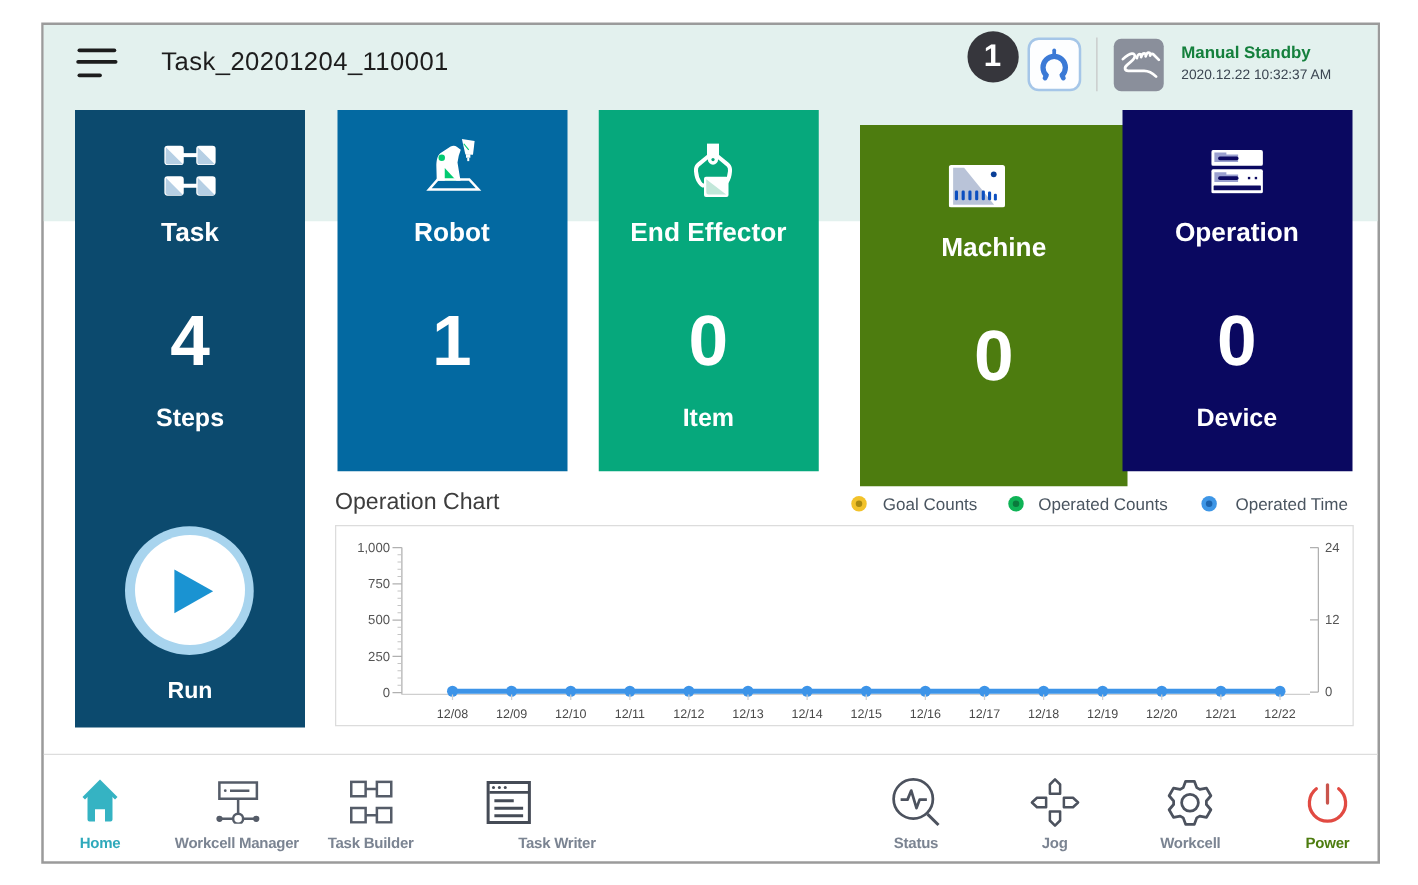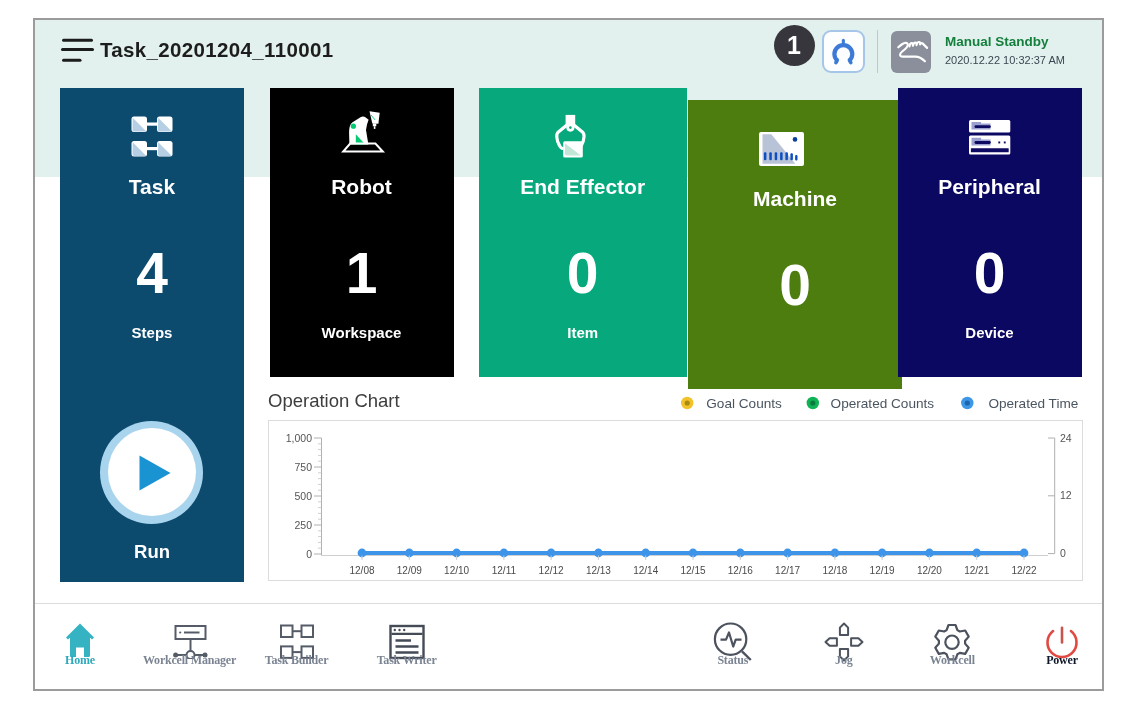--- a/index.html
+++ b/index.html
@@ -3,36 +3,36 @@
 <meta charset="utf-8">
 <style>
   * { margin:0; padding:0; box-sizing:border-box; }
   html,body { width:1134px; height:708px; background:#fff; font-family:"Liberation Sans", sans-serif; overflow:hidden; }
   .abs { position:absolute; }
   .frame { position:absolute; left:33px; top:18px; width:1071px; height:673px; border:2px solid #9b9b9b; background:#fff; }
   .header { position:absolute; left:35px; top:20px; width:1067px; height:157px; background:#e3f1ee; }
   .card { position:absolute; color:#fff; text-align:center; }
   .card .lbl { position:absolute; left:0; width:100%; top:87px; font-size:21px; font-weight:bold; }
   .card .num { position:absolute; left:0; width:100%; top:157.5px; font-size:57px; font-weight:bold; line-height:55px; }
-  .card .sub { position:absolute; left:0; width:100%; top:236px; font-size:15px; font-weight:bold; }
+  .card .sub { position:absolute; left:0; width:100%; top:236px; font-size:20px; font-weight:bold; }
   .navitem { position:absolute; text-align:center; }
-  .navlbl { position:absolute; left:0; width:100%; top:35px; font-size:12px; font-weight:bold; color:#7b8492; line-height:15px; letter-spacing:-0.2px;font-family:Liberation Serif, serif; }
+  .navlbl { position:absolute; left:0; width:100%; top:49px; font-size:12px; font-weight:bold; color:#7b8492; line-height:15px; letter-spacing:-0.2px; }
   .nico { position:absolute; left:50%; transform:translateX(-50%); }
 </style>
 </head>
 <body>
 <div class="frame"></div>
 <div class="header"></div>
 
 <svg class="abs" style="left:60px;top:36px;" width="36" height="28" viewBox="0 0 36 28">
   <line x1="3.5" y1="4.2" x2="31.5" y2="4.2" stroke="#1c1c1c" stroke-width="3" stroke-linecap="round"></line>
   <line x1="2.5" y1="13.4" x2="32.5" y2="13.4" stroke="#1c1c1c" stroke-width="3" stroke-linecap="round"></line>
   <line x1="3.5" y1="24.2" x2="20" y2="24.2" stroke="#1c1c1c" stroke-width="3" stroke-linecap="round"></line>
 </svg>
-<div class="abs" style="left:100px;top:38px;font-size:20.5px;font-weight:bold;color:#1d1d1d;letter-spacing:0.35px;">Task_20201204_110001</div>
+<div class="abs" style="left:129px;top:38px;font-size:20.5px;font-weight:normal;color:#1d1d1d;letter-spacing:0.35px;">Task_20201204_110001</div>
 
 <div class="abs" style="left:773.5px;top:25px;width:41px;height:41px;border-radius:50%;background:#36363c;color:#fff;font-size:25px;font-weight:bold;line-height:41px;text-align:center;">1</div>
 
 <div class="abs" style="left:821.5px;top:30px;width:43px;height:43px;border:2px solid #a5c6e8;border-radius:9px;background:#fdfeff;"></div>
 <svg class="abs" style="left:829.4px;top:36px;" width="29" height="30" viewBox="0 0 29 30">
   <line x1="14.35" y1="4.2" x2="14.35" y2="9.5" stroke="#3b7ad6" stroke-width="3.0" stroke-linecap="round"></line>
   <path d="M 8.02,24.33 A 8.95,8.95 0 1 1 20.68,24.33" fill="none" stroke="#3b7ad6" stroke-width="4.2"></path>
   <line x1="8.2" y1="24.1" x2="7.0" y2="26.5" stroke="#3b7ad6" stroke-width="3.8" stroke-linecap="round"></line>
   <line x1="20.5" y1="24.1" x2="21.7" y2="26.5" stroke="#3b7ad6" stroke-width="3.8" stroke-linecap="round"></line>
 </svg>
@@ -71,37 +71,36 @@
   <div class="num">4</div>
   <div class="sub">Steps</div>
   <div class="abs" style="left:40px;top:332.5px;width:103px;height:103px;border-radius:50%;background:#a8d4ee;"></div>
   <div class="abs" style="left:47.5px;top:340px;width:88px;height:88px;border-radius:50%;background:#fff;"></div>
   <svg class="abs" style="left:78px;top:366px;" width="34" height="38" viewBox="0 0 34 38">
     <path d="M1.5,1.5 L32.5,19 L1.5,36.5 Z" fill="#1a93d2"></path>
   </svg>
   <div class="abs" style="left:0;width:100%;top:453px;font-size:18.5px;font-weight:bold;">Run</div>
 </div>
 
-<div class="card" style="left:269.5px;top:88px;width:184px;height:289px;background:#000000;">
+<div class="card" style="left:269.5px;top:88px;width:184px;height:289px;background:#0369a1;">
   <svg class="abs" style="left:68.5px;top:16px;" width="48" height="54" viewBox="0 0 48 54">
     <path d="M 11.4,40.5 L 11.1,29.5 C 11.1,25.0 11.6,20.8 14.2,18.6 L 22.5,13.2 C 24.3,12.2 26.3,12.5 27.4,13.3 L 30.6,15.8 L 29.0,20.5 L 28.0,26.0 L 30.4,40.5 Z" fill="#fff"></path>
     <path d="M 17.8,30.3 L 17.8,40.6 L 27.2,40.6 Z" fill="#02ca71"></path>
     <circle cx="15.4" cy="22.2" r="2.6" fill="#02ca71"></circle>
     <path d="M 31.5,7.2 L 41.7,8.7 L 40.4,19.8 L 34.3,19.6 Z" fill="#fff"></path>
     <line x1="33.0" y1="11.0" x2="37.0" y2="15.9" stroke="#02ca71" stroke-width="0.9"></line>
     <rect x="34.8" y="19.4" width="3.5" height="2.8" fill="#fff"></rect>
     <rect x="35.8" y="22.2" width="1.6" height="2.7" fill="#fff"></rect>
     <path d="M 12.2,39.5 L 37.4,39.5 L 44.8,47.6 L 5.2,47.6 Z" fill="none" stroke="#fff" stroke-width="2"></path>
   </svg>
   <div class="lbl">Robot</div>
   <div class="num">1</div>
-  <div class="sub">Workspace</div>
-</div>
-
-<div class="card" style="left:478.7px;top:88px;width:208px;height:289px;background:#06a87c;">
+</div>
+
+<div class="card" style="left:478.7px;top:88px;width:176px;height:289px;background:#06a87c;">
   <svg class="abs" style="left:71.3px;top:20px;" width="42" height="54" viewBox="0 0 42 54">
     <rect x="15.6" y="6.9" width="9.6" height="10.2" fill="#fff"></rect>
     <path d="M 17.5,16.4 L 8.4,23.9 C 7.0,25.2 6.6,27.0 6.8,29.0 C 7.0,32.0 8.0,35.5 9.7,38.0 C 10.4,39.1 11.3,40.0 12.4,40.4" fill="none" stroke="#fff" stroke-width="3.2" stroke-linecap="round" stroke-linejoin="round"></path>
     <path d="M 23.3,16.4 L 32.4,23.9 C 33.8,25.2 34.2,27.0 34.0,29.0 C 33.8,32.0 32.8,35.5 31.1,38.0 C 30.4,39.1 29.5,40.0 28.4,40.4" fill="none" stroke="#fff" stroke-width="3.2" stroke-linecap="round" stroke-linejoin="round"></path>
     <circle cx="20.4" cy="19.6" r="4.1" fill="#fff"></circle>
     <circle cx="20.4" cy="19.6" r="1.3" fill="#06a87c"></circle>
     <rect x="13.2" y="33.3" width="19.6" height="16.2" rx="1.6" fill="#fff"></rect>
     <path d="M 15.0,35.3 L 30.9,47.6 L 17.0,47.6 a2,2 0 0 1 -2,-2 Z" fill="#c2e7d9"></path>
   </svg>
   <div class="lbl">End Effector</div>
@@ -133,21 +132,21 @@
     <rect x="0" y="0" width="41.3" height="12.6" rx="1.5" fill="#fff"></rect>
     <path d="M 2.5,1.9 L 12.1,1.9 L 12.1,3.6 L 21.5,3.6 L 21.5,9.6 L 2.5,9.6 Z" fill="#9aa0cf"></path>
     <rect x="5.5" y="5.2" width="16.3" height="2.9" rx="1.4" fill="#0d0a62"></rect>
     <rect x="0" y="15.4" width="41.3" height="19.2" rx="1.5" fill="#fff"></rect>
     <path d="M 2.5,17.8 L 12.1,17.8 L 12.1,19.5 L 21.5,19.5 L 21.5,25.5 L 2.5,25.5 Z" fill="#9aa0cf"></path>
     <rect x="5.5" y="21.0" width="16.3" height="2.9" rx="1.4" fill="#0d0a62"></rect>
     <rect x="29.3" y="21.5" width="1.9" height="1.9" fill="#0d0a62"></rect>
     <rect x="34.8" y="21.5" width="1.9" height="1.9" fill="#0d0a62"></rect>
     <rect x="1.9" y="28.3" width="37.8" height="3.9" rx="0.5" fill="#0d0a62"></rect>
   </svg>
-  <div class="lbl">Peripheral</div>
+  <div class="lbl">Operation</div>
   <div class="num">0</div>
   <div class="sub">Device</div>
 </div>
 
 <div class="abs" style="left:268px;top:390px;font-size:18.5px;font-weight:normal;color:#3d3d3d;">Operation Chart</div>
 
 <svg class="abs" style="left:660px;top:392px;" width="434" height="22" viewBox="0 0 434 22">
   <circle cx="27.2" cy="11" r="6.2" fill="#f2c22a"></circle>
     <circle cx="27.2" cy="11" r="2.6" fill="#a98a10"></circle>
   <text x="46.3" y="15.7" font-size="13.6" fill="#4a5560">Goal Counts</text>
@@ -293,21 +292,21 @@
       <rect x="22.5" y="2.5" width="11.5" height="11.5"></rect>
       <line x1="13.5" y1="8.2" x2="22.5" y2="8.2"></line>
       <rect x="2" y="23.4" width="11.5" height="11.5"></rect>
       <rect x="22.5" y="23.4" width="11.5" height="11.5"></rect>
       <line x1="13.5" y1="29.1" x2="22.5" y2="29.1"></line>
     </g>
   </svg>
   <div class="navlbl">Task Builder</div>
 </div>
 
-<div class="navitem" style="left:336.6px;top:618px;width:140px;height:66px;">
+<div class="navitem" style="left:336.6px;top:618px;width:140px;height:66px;text-align:right;">
   <svg class="nico" style="top:5.7px;" width="37" height="36" viewBox="0 0 37 36">
     <rect x="2" y="2" width="33" height="32" fill="none" stroke="#454b56" stroke-width="2.4"></rect>
     <line x1="3" y1="9.8" x2="34" y2="9.8" stroke="#454b56" stroke-width="2.2"></line>
     <circle cx="6.3" cy="6" r="1.2" fill="#454b56"></circle>
     <circle cx="11" cy="6" r="1.2" fill="#454b56"></circle>
     <circle cx="15.7" cy="6" r="1.2" fill="#454b56"></circle>
     <line x1="7" y1="16.5" x2="22.5" y2="16.5" stroke="#454b56" stroke-width="2.4"></line>
     <line x1="7" y1="22.5" x2="30" y2="22.5" stroke="#454b56" stroke-width="2.4"></line>
     <line x1="7" y1="28.5" x2="30" y2="28.5" stroke="#454b56" stroke-width="2.4"></line>
   </svg>
@@ -341,14 +340,14 @@
     <circle cx="20" cy="20.2" r="6.7" fill="none" stroke="#4c525e" stroke-width="2.2"></circle>
   </svg>
   <div class="navlbl">Workcell</div>
 </div>
 
 <div class="navitem" style="left:992px;top:618px;width:140px;height:66px;">
   <svg class="nico" style="top:4.3px;" width="36" height="38" viewBox="0 0 36 38">
     <path d="M 26.93,9.07 A 14.5,14.5 0 1 1 9.07,9.07" fill="none" stroke="#e14a42" stroke-width="2.6" stroke-linecap="round"></path>
     <line x1="18" y1="5.8" x2="18" y2="20.4" stroke="#c9544c" stroke-width="2.6" stroke-linecap="round"></line>
   </svg>
-  <div class="navlbl" style="color:#0f172a;">Power</div>
+  <div class="navlbl" style="color:#4d7c0f;">Power</div>
 </div>
 
 </body></html>

